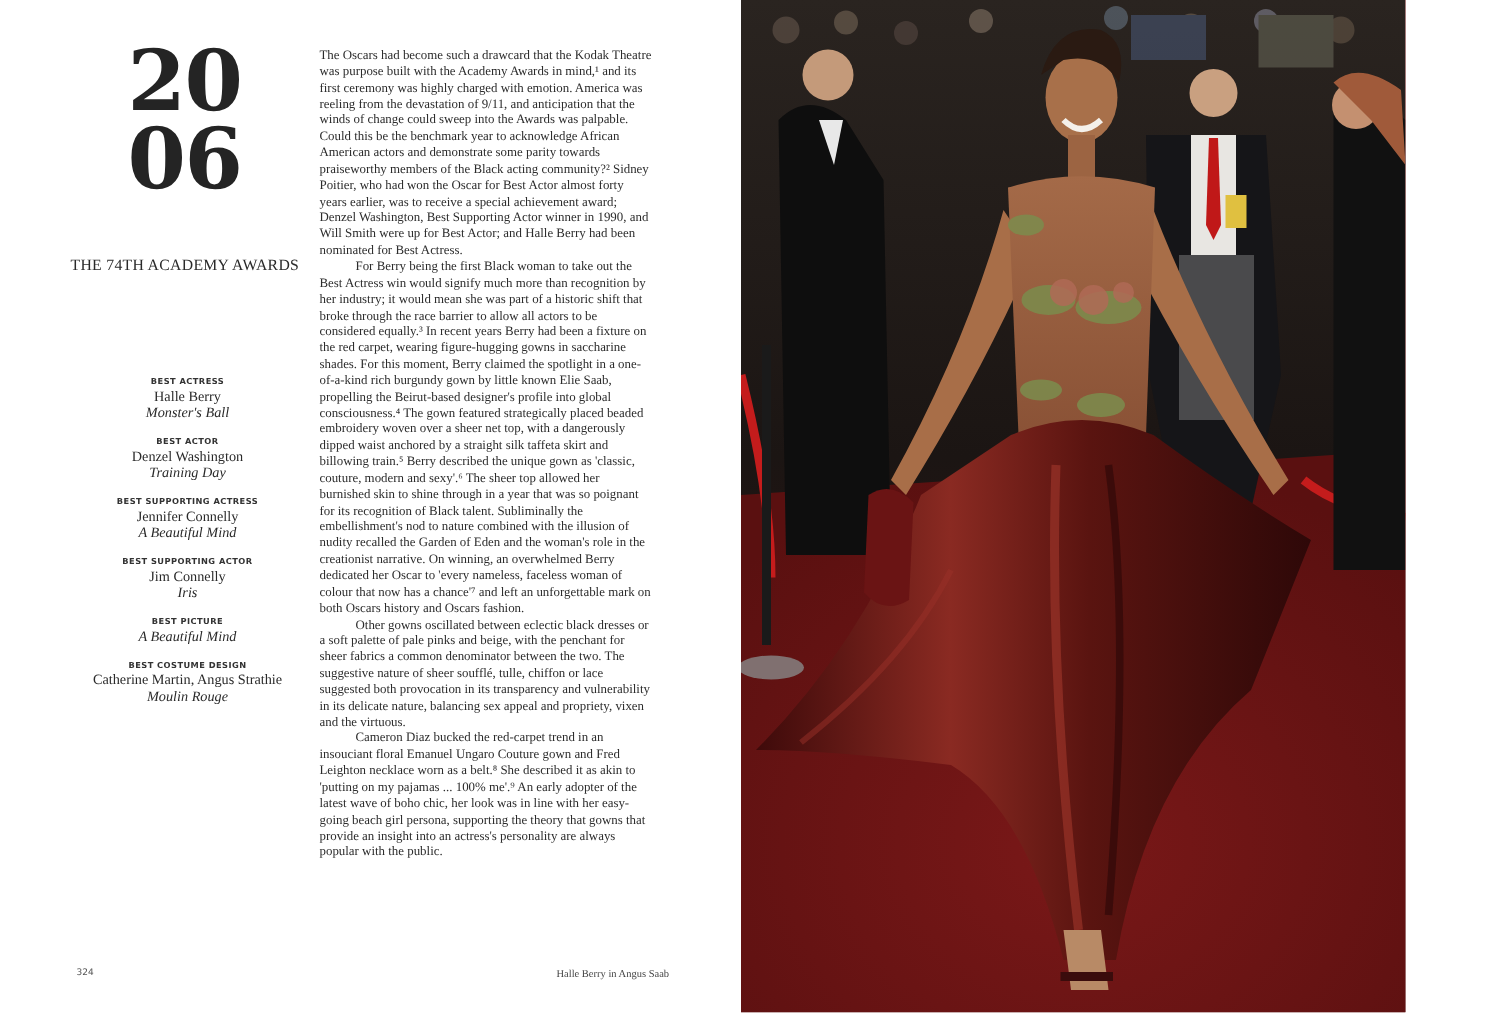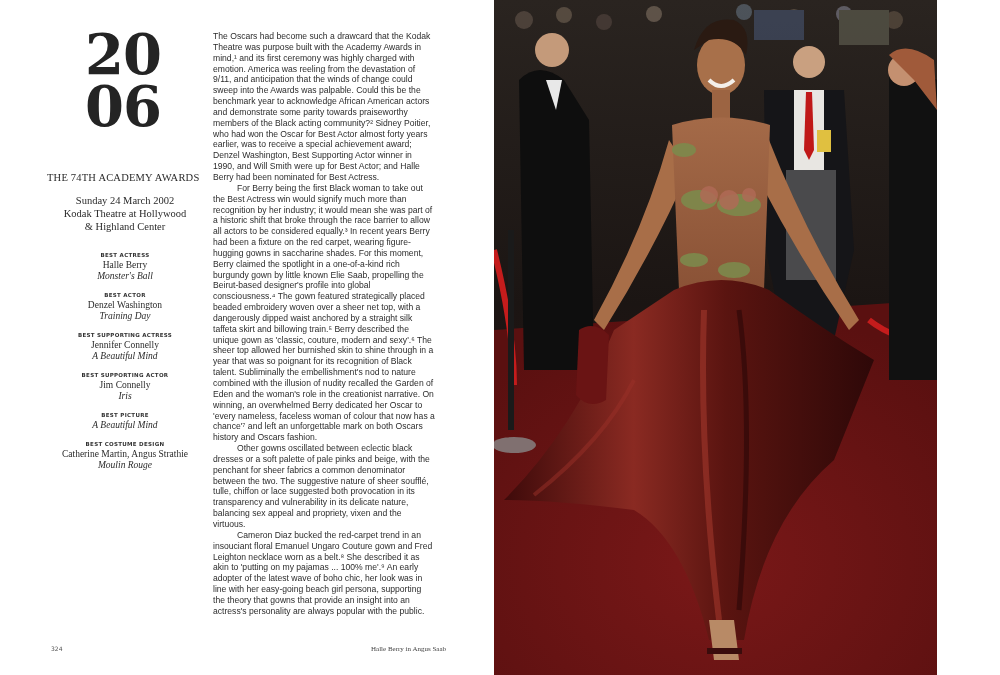--- a/index.html
+++ b/index.html
@@ -66,21 +66,21 @@
     }
     .award-film {
       font-family: Liberation Serif, serif;
       font-style: italic;
       font-size: 9.5px; line-height: 11px;
       color: #2a2a2a;
     }
     
     .body-text {
       position: absolute; left: 213px; top: 31px; width: 222px;
-      font-family: Liberation Sans, sans-serif;
+      font-family: Liberation Serif, serif;
       font-size: 8.6px; line-height: 10.85px;
       color: #2c2c2c;
       text-align: left;
     }
     .body-text p { margin: 0; }
     .body-text p + p { text-indent: 24px; }
     .page-number {
       position: absolute; left: 51px; top: 645px;
       font-family: "DejaVu Sans", sans-serif;
       font-size: 6px; color: #555;
@@ -96,25 +96,20 @@
 </head>
 <body>
 
 <div class="spread">
   <div class="left-page">
     <div class="year">
       <span>20</span>
       <span>06</span>
     </div>
     <div class="ceremony-title">THE 74TH ACADEMY AWARDS</div>
-    <div class="ceremony-info">
-      <div>Sunday 24 March 2002</div>
-      <div>Kodak Theatre at Hollywood</div>
-      <div>&amp; Highland Center</div>
-    </div>
 
     <div class="awards">
       <div class="award">
         <div class="award-cat">BEST ACTRESS</div>
         <div class="award-winner">Halle Berry</div>
         <div class="award-film">Monster's Ball</div>
       </div>
       <div class="award">
         <div class="award-cat">BEST ACTOR</div>
         <div class="award-winner">Denzel Washington</div>

